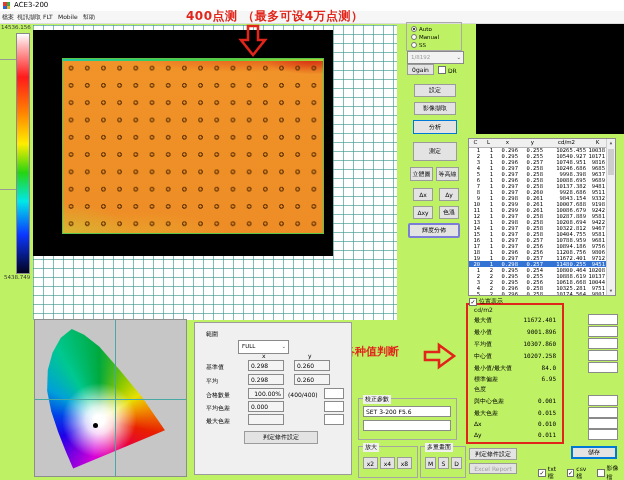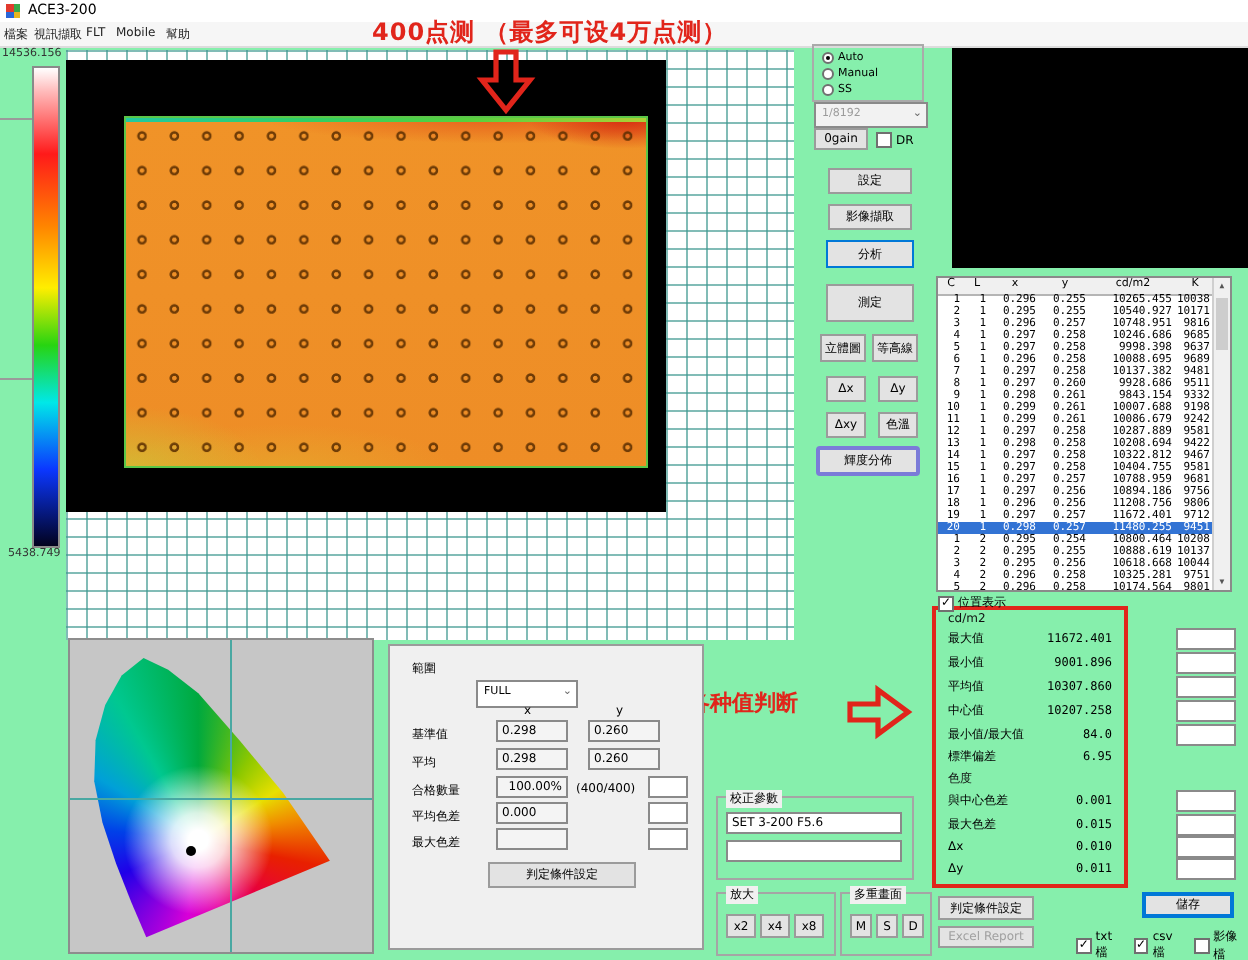--- a/index.html
+++ b/index.html
@@ -1,16 +1,16 @@
 <!DOCTYPE html>
 <html><head>
 <meta charset="utf-8">
 <style>
   html,body{margin:0;padding:0;}
-  .screen{position:relative;width:624px;height:480px;background:#86efac;
+  .screen{position:relative;width:624px;height:480px;background:#bef264;
     font-family:"DejaVu Sans",sans-serif;font-size:7px;color:#000;overflow:hidden;}
   .abs{position:absolute;}
   
   .titlebar{left:0;top:0;width:624px;height:11px;background:#ffffff;border-bottom:1px solid #e4e4e4;}
   .appicon{left:3px;top:2px;width:7px;height:7px;display:grid;grid-template:1fr 1fr/1fr 1fr;}
   .appicon i{display:block;}
   .title-text{left:14px;top:1px;font-size:7px;}
   .menubar{left:0;top:11px;width:624px;height:12px;background:#f6f6f6;border-bottom:1px solid #dcdcdc;}
   .menu-item{position:absolute;top:2px;font-size:6px;color:#222;}
   

